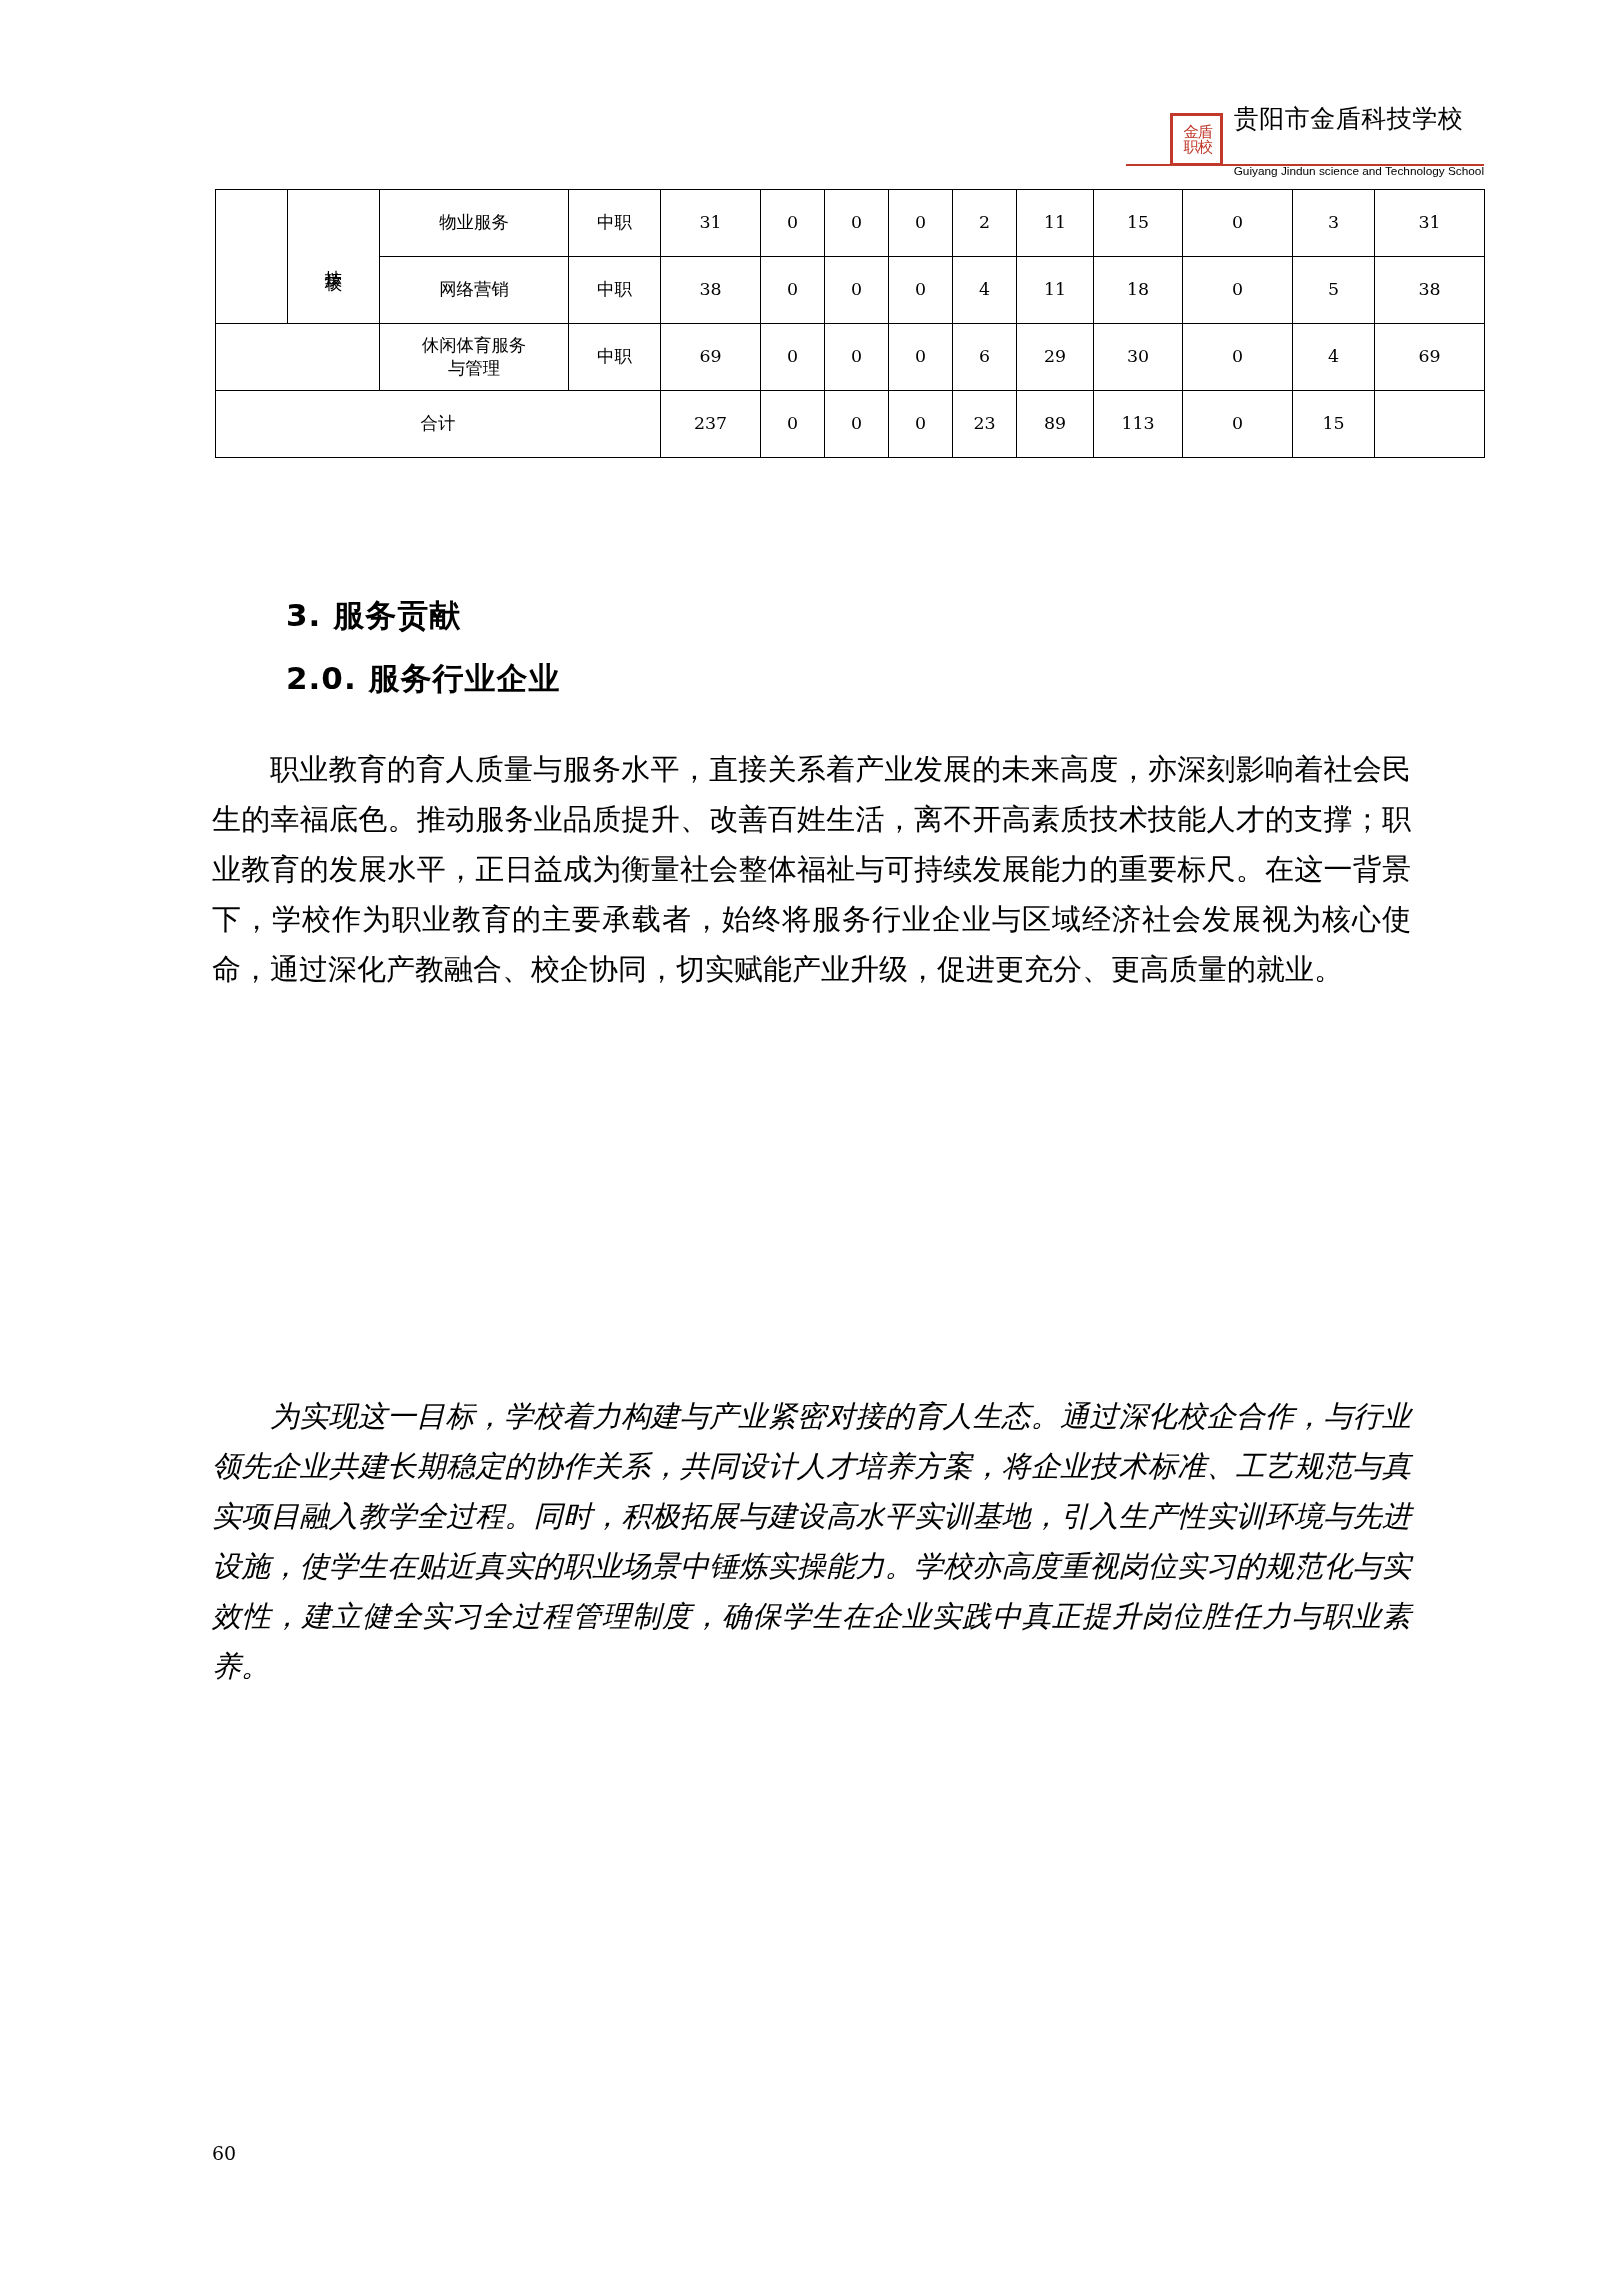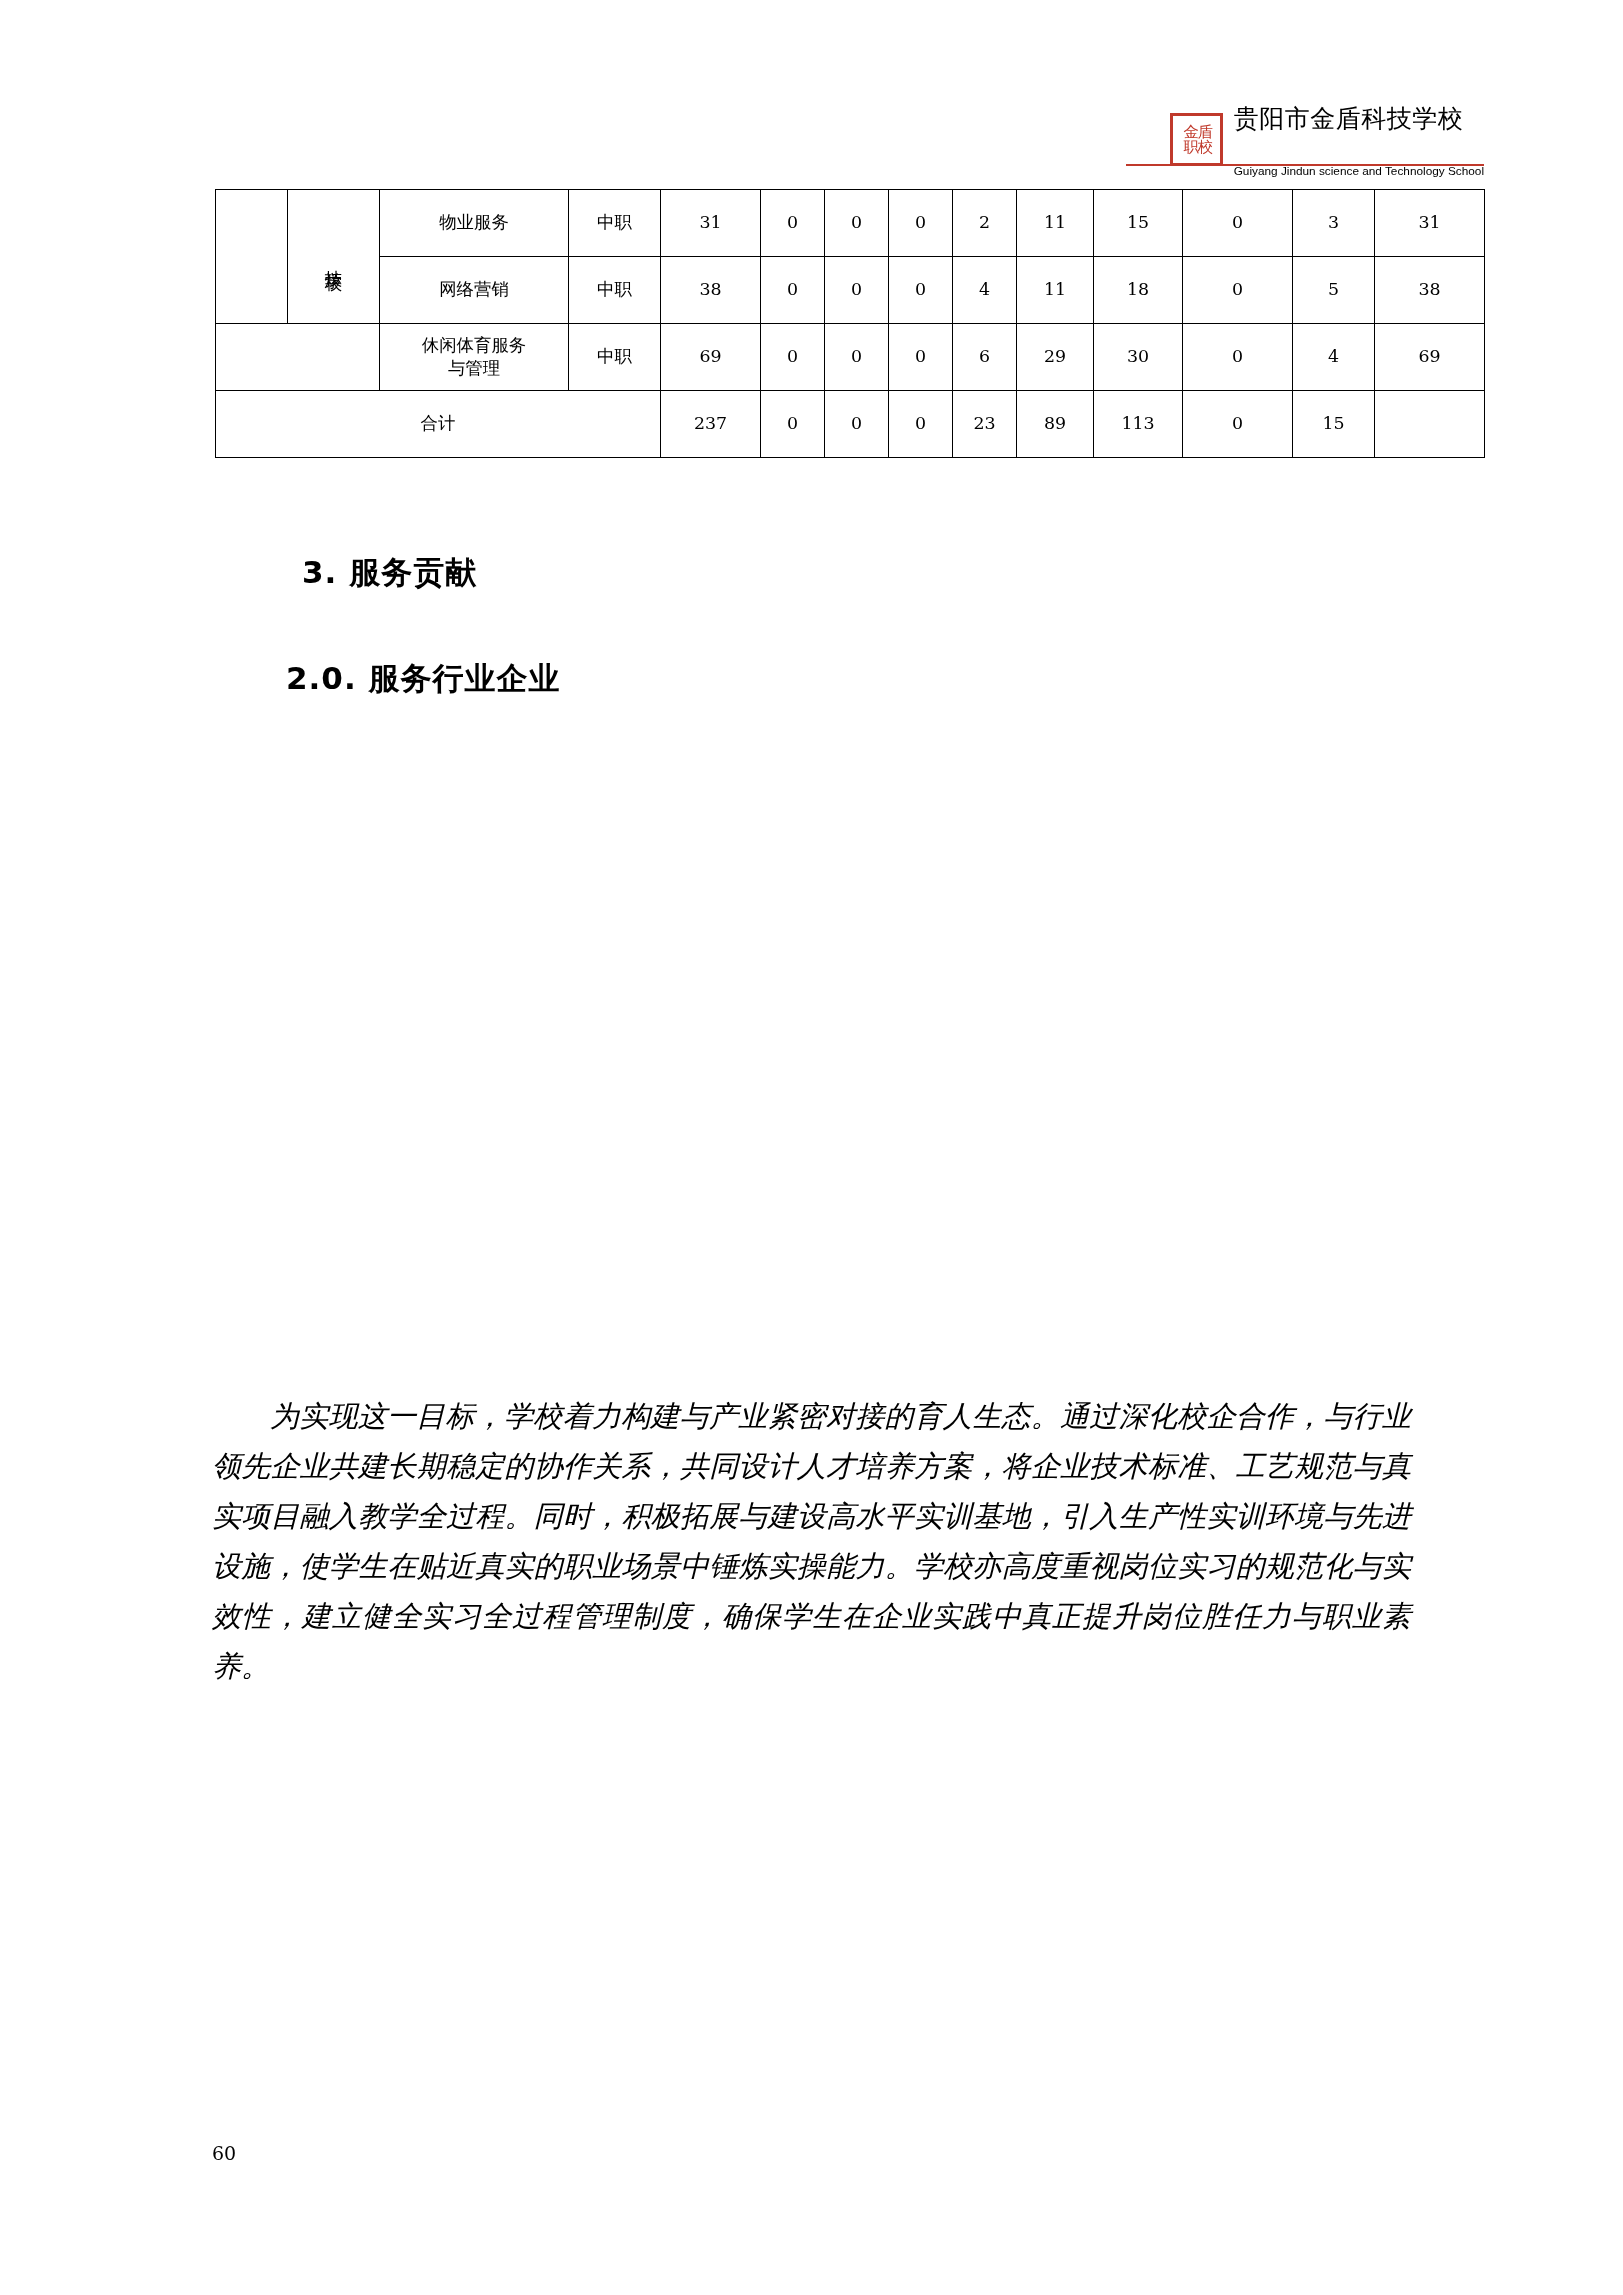--- a/index.html
+++ b/index.html
@@ -123,21 +123,21 @@
   
   h2.sec {
     position: absolute;
     left: 286px;
     margin: 0;
     font-size: 31px;
     font-weight: bold;
     font-family: "DejaVu Sans", "Liberation Sans", sans-serif;
     letter-spacing: 1px;
   }
-  h2.sec1 { top: 552px; margin-left: 16px; }
+  h2.sec1 { top: 595px; }
   h2.sec2 { top: 658px; }
 
   
   .body-text {
     position: absolute;
     left: 212px;
     width: 1199px;
     font-size: 29px;
     line-height: 50px;
     text-align: justify;
@@ -256,18 +256,19 @@
           <td>15</td>
           <td></td>
         </tr>
       </tbody>
     </table>
   </div>
 
   <h2 class="sec sec1">3. 服务贡献</h2>
   <h2 class="sec sec2">2.0. 服务行业企业</h2>
 
+  <div class="body-text p1 indent">职业教育的育人质量与服务水平，直接关系着产业发展的未来高度，亦深刻影响着社会民生的幸福底色。推动服务业品质提升、改善百姓生活，离不开高素质技术技能人才的支撑；职业教育的发展水平，正日益成为衡量社会整体福祉与可持续发展能力的重要标尺。在这一背景下，学校作为职业教育的主要承载者，始终将服务行业企业与区域经济社会发展视为核心使命，通过深化产教融合、校企协同，切实赋能产业升级，促进更充分、更高质量的就业。</div>
   <div class="body-text p2 indent">为实现这一目标，学校着力构建与产业紧密对接的育人生态。通过深化校企合作，与行业领先企业共建长期稳定的协作关系，共同设计人才培养方案，将企业技术标准、工艺规范与真实项目融入教学全过程。同时，积极拓展与建设高水平实训基地，引入生产性实训环境与先进设施，使学生在贴近真实的职业场景中锤炼实操能力。学校亦高度重视岗位实习的规范化与实效性，建立健全实习全过程管理制度，确保学生在企业实践中真正提升岗位胜任力与职业素养。</div>
 
   <div class="page-no">60</div>
 
 </div>
 
 
 </body></html>

